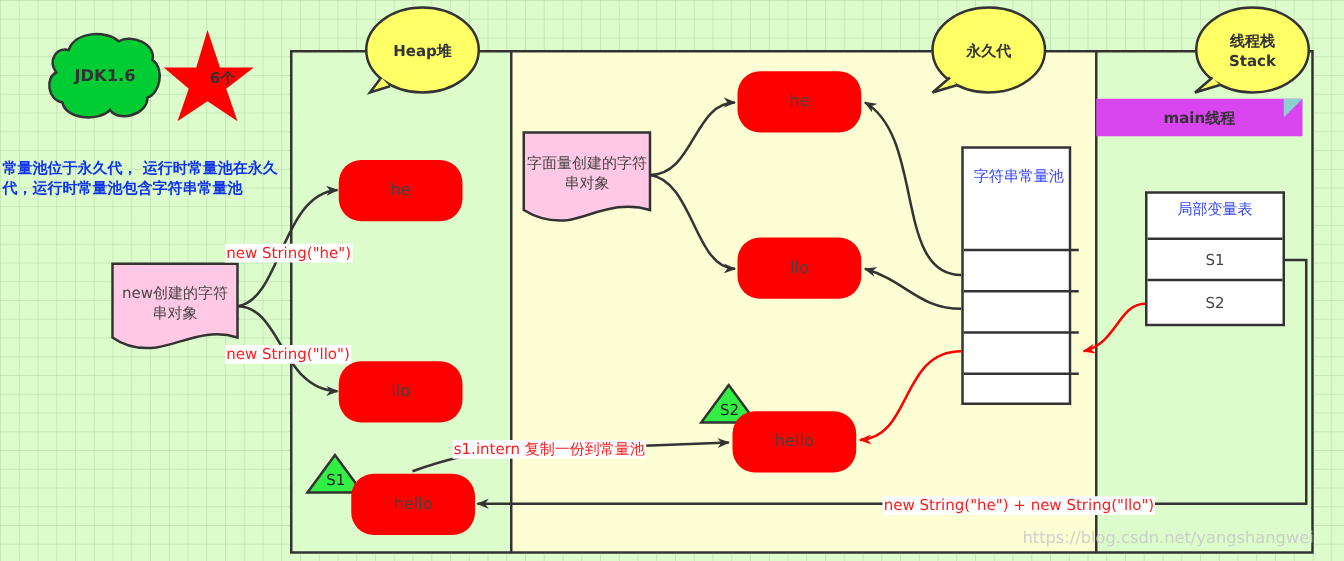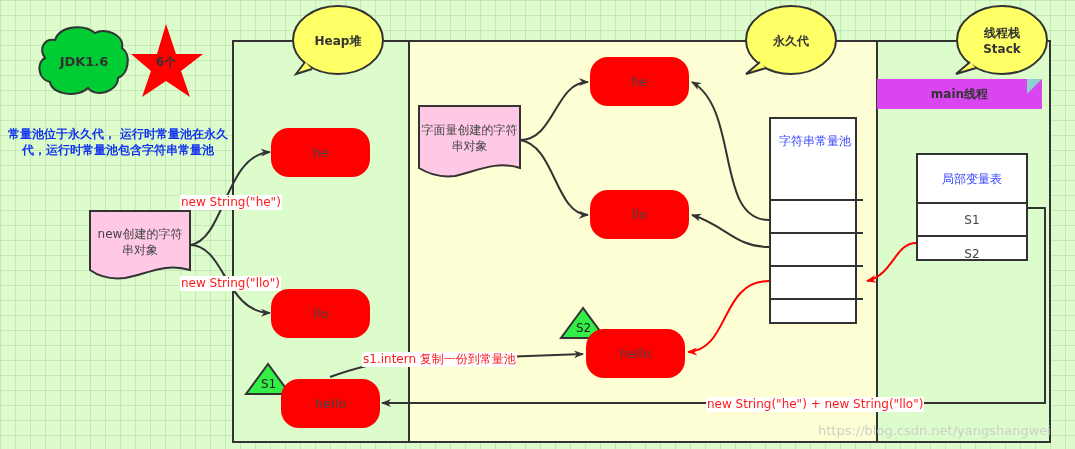--- a/index.html
+++ b/index.html
@@ -23,26 +23,26 @@
     font-size:13px; display:flex; align-items:center; justify-content:center;
   }
   .note-label { position:absolute; font-size:12px; color:#444; text-align:center; line-height:16px; }
   .red-label {
     position:absolute; color:#ff1a1a; font-size:12px; background:#fff; padding:0 1px; white-space:nowrap; line-height:15px;
   }
   .pool { position:absolute; left:769px; top:117px; width:88px; height:207px; background:#fff; border:2px solid #333; box-sizing:border-box; }
   .pool-title { color:#3344ff; font-size:12px; text-align:center; padding-top:14px; line-height:17px; width:72px; margin-left:8px; }
   .pool-cell { position:absolute; left:0; width:92px; border-top:2px solid #333; box-sizing:border-box; }
   .locals { position:absolute; left:916px; top:153px; width:112px; height:108px; background:#fff; border:2px solid #333; box-sizing:border-box; }
-  .locals-title { color:#3344ff; font-size:12px; text-align:center; padding-top:4px; height:37px; border-bottom:2px solid #333; box-sizing:border-box;margin-top:12px; }
+  .locals-title { color:#3344ff; font-size:12px; text-align:center; padding-top:4px; height:37px; border-bottom:2px solid #333; box-sizing:border-box; }
   .locals-row { height:33px; border-bottom:2px solid #333; box-sizing:border-box; display:flex; align-items:center; justify-content:center; font-size:12px; color:#444; }
   .locals-row:last-child { border-bottom:none; }
   .main-tab { position:absolute; left:877px; top:79px; width:165px; height:30px; background:#d946ef; font-weight:bold; font-size:12px; color:#333; display:flex; align-items:center; justify-content:center; }
   .main-tab-fold { position:absolute; right:0; top:0; width:0; height:0; border-left:15px solid #8cd0d0; border-bottom:15px solid transparent; }
-  .desc { position:absolute; left:2px; top:126px; width:232px; color:#1133ee; font-size:12px; font-weight:bold; text-align:center; line-height:16px; }
+  .desc { position:absolute; left:2px; top:126px; width:232px; color:#1133ee; font-size:12px; font-weight:bold; line-height:16px; }
   .tri-label { position:absolute; font-size:12px; color:#222; }
   .watermark { position:absolute; left:818px; top:423px; color:rgba(200,200,200,0.85); font-size:13px; }
 </style>
 </head>
 <body>
 
 <div class="region" id="heap"></div>
 <div class="region" id="perm"></div>
 <div class="region" id="stack"></div>
 
@@ -90,21 +90,21 @@
 
   <path d="M330,377 C355,368 380,362 400,361 L583,354" fill="none" stroke="#333" stroke-width="2" marker-end="url(#arrBlack)"></path>
 
   <path d="M1028,208 L1045,208 L1045,403 L382,403" fill="none" stroke="#333" stroke-width="2" marker-end="url(#arrBlack)"></path>
 
   <polygon points="268,364 246,394 290,394" fill="#33ee44" stroke="#333" stroke-width="2"></polygon>
   <polygon points="583,308 561,338 605,338" fill="#33ee44" stroke="#333" stroke-width="2"></polygon>
 </svg>
 
 <div class="bubble-text" style="left:48px;top:54px;width:72px;font-size:13px;">JDK1.6</div>
-<div class="bubble-text" style="left:146px;top:54px;width:40px;">6个</div>
+<div class="bubble-text" style="left:158px;top:54px;width:40px;">6个</div>
 
 <div class="desc">常量池位于永久代， 运行时常量池在永久代，运行时常量池包含字符串常量池</div>
 
 <div class="bubble-text" style="left:298px;top:33px;width:80px;">Heap堆</div>
 <div class="bubble-text" style="left:751px;top:33px;width:80px;">永久代</div>
 <div class="bubble-text" style="left:962px;top:25px;width:80px;line-height:16px;">
   <div>线程栈</div>
   <div>Stack</div>
 </div>
 

